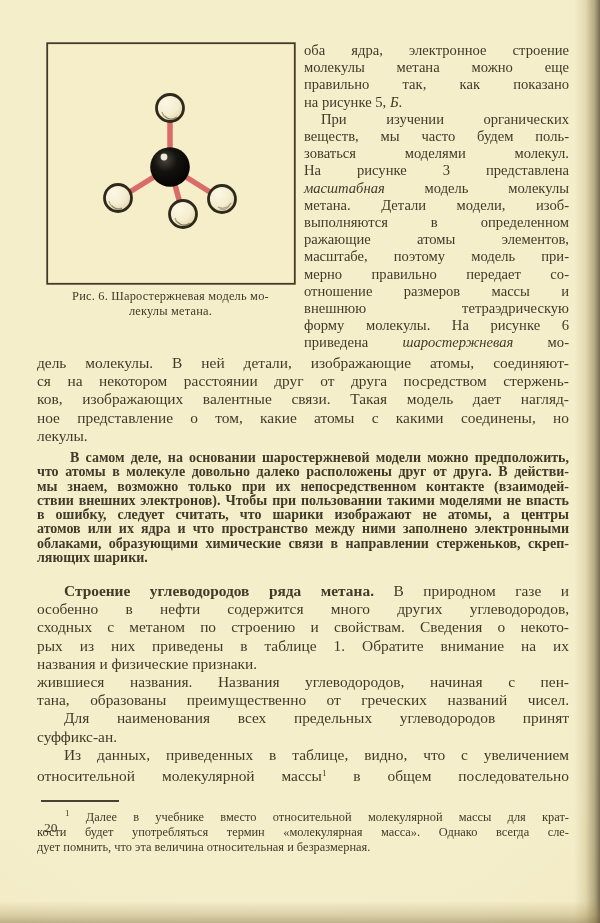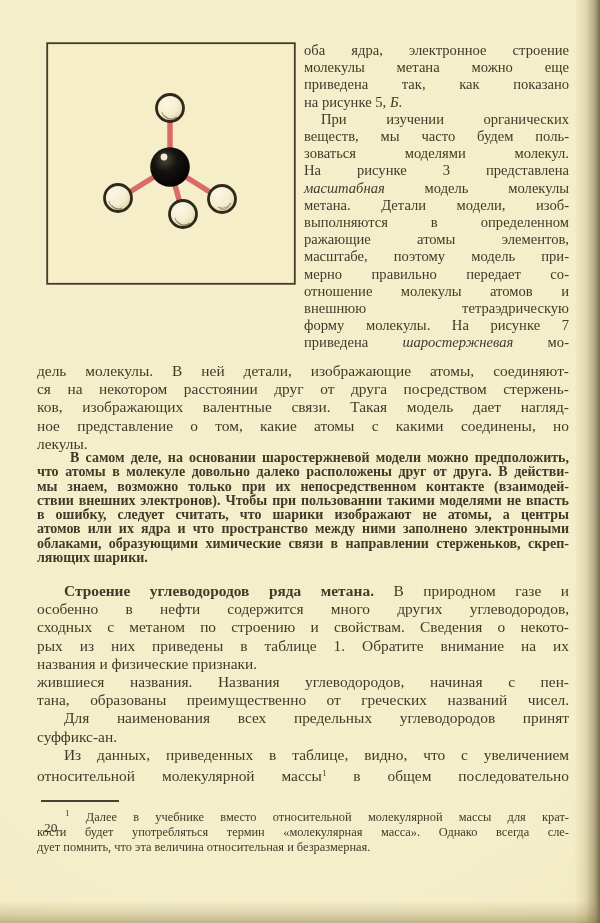--- a/index.html
+++ b/index.html
@@ -11,21 +11,21 @@
   }
   .edge-right{position:absolute;right:0;top:0;width:26px;height:100%;pointer-events:none;
     background:linear-gradient(90deg, rgba(160,140,80,0) 0%, rgba(160,140,80,.22) 45%, rgba(110,95,55,.5) 80%, rgba(66,56,32,.72) 100%);}
   .edge-bottom{position:absolute;left:0;bottom:0;width:100%;height:22px;pointer-events:none;
     background:linear-gradient(180deg, rgba(150,125,70,0) 0%, rgba(150,125,70,.25) 60%, rgba(118,98,52,.42) 100%);}
   .figure{position:absolute;left:46px;top:42px;}
   .caption{position:absolute;left:44px;top:289px;width:253px;text-align:center;
     font-size:12.4px;line-height:14.6px;letter-spacing:.2px;}
   .rc{position:absolute;left:304px;top:42px;width:265px;font-size:14.6px;line-height:17.2px;}
   .body{position:absolute;left:37px;width:532px;font-size:15.4px;line-height:18.2px;}
-  #body1{top:362px;}
+  #body1{top:354px;}
   #sect{top:582px;}
   .petit{position:absolute;left:37px;top:451px;width:532px;font-size:14px;line-height:14.3px;font-weight:bold;}
   .footnote{position:absolute;left:37px;top:806px;width:532px;font-size:12.4px;line-height:15.4px;}
   .ln{text-align:justify;text-align-last:justify;white-space:normal;}
   .ln.last{text-align-last:left;}
   .rc .ind{text-indent:17px;}
   .body .ind{text-indent:27px;}
   .petit .ind{text-indent:33px;}
   .footnote .ind{text-indent:28px;}
   .bold{font-weight:bold;}
@@ -80,39 +80,43 @@
         <path d="M -4 8 A 9.5 9.5 0 0 0 9 4" fill="none" stroke="rgba(74,62,38,.45)" stroke-width="1.1"></path>
         <path d="M -2 10 A 7 7 0 0 0 7 7" fill="none" stroke="rgba(74,62,38,.38)" stroke-width="1"></path>
       </g>
     </g>
     <g>
       <circle cx="124" cy="125" r="19.8" fill="url(#cG)"></circle>
       <circle cx="118" cy="115" r="3.4" fill="#f7f3e2" opacity="0.95"></circle>
     </g>
   </svg>
 
+  <div class="caption">
+    <div>Рис. 6. Шаростержневая модель мо-</div>
+    <div>лекулы метана.</div>
+  </div>
 
   <div class="rc">
     <div class="ln">оба ядра, электронное строение</div>
     <div class="ln">молекулы метана можно еще</div>
-    <div class="ln">приведена так, как показано</div>
+    <div class="ln">правильно так, как показано</div>
     <div class="ln last"><span>на рисунке 5, </span><span class="it">Б</span><span>.</span></div>
     <div class="ln ind">При изучении органических</div>
     <div class="ln">веществ, мы часто будем поль-</div>
     <div class="ln">зоваться моделями молекул.</div>
     <div class="ln">На рисунке 3 представлена</div>
     <div class="ln"><span class="it">масштабная</span><span> модель молекулы</span></div>
     <div class="ln">метана. Детали модели, изоб-</div>
     <div class="ln">выполняются в определенном</div>
     <div class="ln">ражающие атомы элементов,</div>
     <div class="ln">масштабе, поэтому модель при-</div>
     <div class="ln">мерно правильно передает со-</div>
-    <div class="ln">отношение молекулы атомов и</div>
+    <div class="ln">отношение размеров массы и</div>
     <div class="ln">внешнюю тетраэдрическую</div>
-    <div class="ln">форму молекулы. На рисунке 7</div>
+    <div class="ln">форму молекулы. На рисунке 6</div>
     <div class="ln"><span>приведена </span><span class="it">шаростержневая</span><span> мо-</span></div>
   </div>
 
   <div class="body" id="body1">
     <div class="ln">дель молекулы. В ней детали, изображающие атомы, соединяют-</div>
     <div class="ln">ся на некотором расстоянии друг от друга посредством стержень-</div>
     <div class="ln">ков, изображающих валентные связи. Такая модель дает нагляд-</div>
     <div class="ln">ное представление о том, какие атомы с какими соединены, но</div>
     <div class="ln last">лекулы.</div>
   </div>

